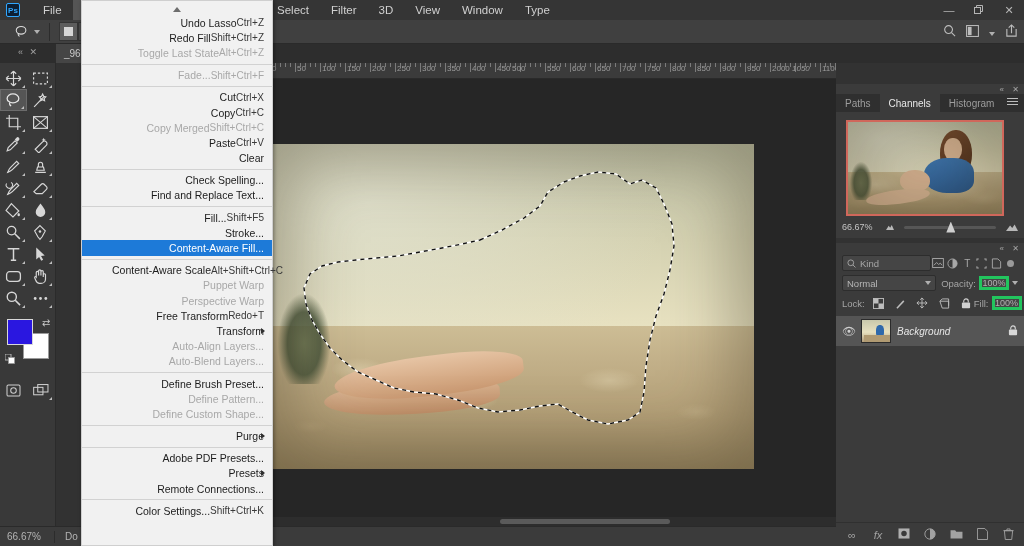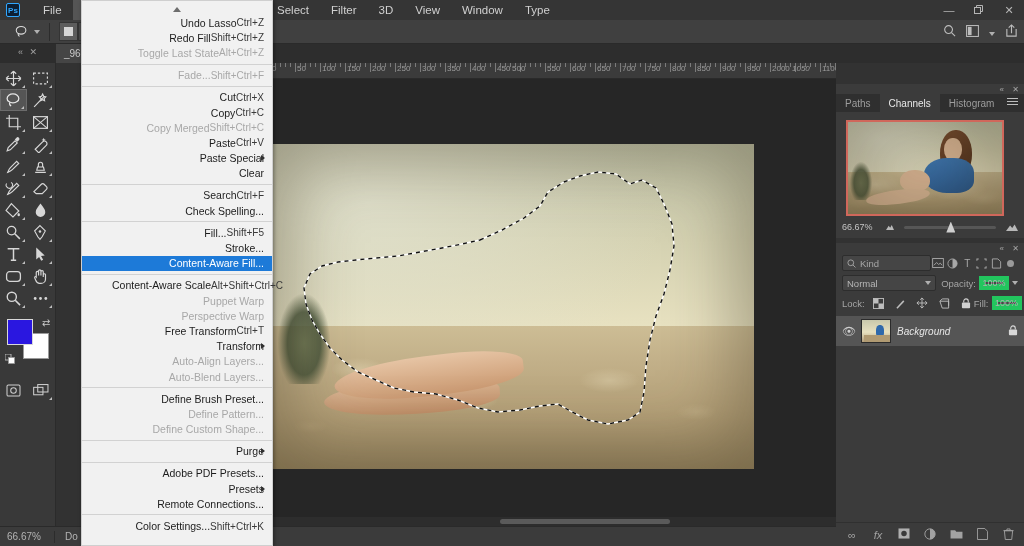--- a/index.html
+++ b/index.html
@@ -109,21 +109,21 @@
   .lpanel { position:absolute; left:836px; top:243px; width:188px; height:303px; background:#3b3b3b; }
   .lp-top { height:10px; background:#3b3b3b; position:relative; }
   .lrow { display:flex; align-items:center; height:20px; padding:0 6px; }
   .kindbox { display:flex; align-items:center; width:92px; height:16px; background:#454545; border:1px solid #2d2d2d; border-radius:2px; padding:0 4px; gap:4px; }
   .kindbox span { font-size:9.5px; color:#a7a7a7; }
   .ficon { width:15px; height:15px; display:flex; align-items:center; justify-content:center; color:#a9a9a9; font-size:10px; }
   .dot { width:7px;height:7px;border-radius:50%;background:#9a9a9a; }
   .blend { width:130px; height:16px; background:#454545; border:1px solid #2d2d2d; border-radius:2px; display:flex;
            align-items:center; justify-content:space-between; padding:0 4px; font-size:9.5px; color:#b6b6b6; }
   .opacity { display:flex; align-items:center; gap:3px; font-size:9.5px; color:#a5a5a5; margin-left:5px; }
-  .numfield { width:30px; height:14px; background:#454545; border:6px solid #22c55e; font-size:9px; color:#b0b0b0;
+  .numfield { width:30px; height:14px; background:#454545; border:3px solid #22c55e; font-size:9px; color:#b0b0b0;
               display:flex; align-items:center; justify-content:center; }
   .locks { display:flex; align-items:center; gap:7px; }
   .layeritem { height:30px; background:#555; display:flex; align-items:center; padding:0 6px; gap:6px; margin-top:3px; }
   .eye { width:13px; color:#cfcfcf; font-size:11px; }
   .lthumb { width:30px; height:24px; border:1px solid #2b2b2b; overflow:hidden; position:relative; }
   .lname { flex:1; font-size:10px; color:#e6e6e6; font-style:italic; }
   .lpbottom { position:absolute; left:0; bottom:0; width:188px; height:24px; background:#3b3b3b; border-top:1px solid #303030;
               display:flex; align-items:center; justify-content:center; gap:13px; }
   .lpbottom .bi { color:#a2a2a2; font-size:11px; width:13px; text-align:center; }
 
@@ -821,33 +821,28 @@
       </div>
       <div class="em-item dis">
         <span class="lbl">Copy Merged</span>
         <span class="key">Shift+Ctrl+C</span>
       </div>
       <div class="em-item">
         <span class="lbl">Paste</span>
         <span class="key">Ctrl+V</span>
       </div>
       <div class="em-item">
-        <span class="lbl">Paste Special</span>
-        <i class="sub"></i>
-      </div>
-      <div class="em-item">
         <span class="lbl">Clear</span>
       </div>
       <div class="em-sep"></div>
       <div class="em-item">
-        <span class="lbl">Search</span>
-        <span class="key">Ctrl+F</span>
-      </div>
-      <div class="em-item">
         <span class="lbl">Check Spelling...</span>
+      </div>
+      <div class="em-item">
+        <span class="lbl">Find and Replace Text...</span>
       </div>
       <div class="em-sep"></div>
       <div class="em-item">
         <span class="lbl">Fill...</span>
         <span class="key">Shift+F5</span>
       </div>
       <div class="em-item">
         <span class="lbl">Stroke...</span>
       </div>
       <div class="em-item hl">
@@ -859,21 +854,21 @@
         <span class="key">Alt+Shift+Ctrl+C</span>
       </div>
       <div class="em-item dis">
         <span class="lbl">Puppet Warp</span>
       </div>
       <div class="em-item dis">
         <span class="lbl">Perspective Warp</span>
       </div>
       <div class="em-item">
         <span class="lbl">Free Transform</span>
-        <span class="key">Ctrl+T</span>
+        <span class="key">Redo+T</span>
       </div>
       <div class="em-item">
         <span class="lbl">Transform</span>
         <i class="sub"></i>
       </div>
       <div class="em-item dis">
         <span class="lbl">Auto-Align Layers...</span>
       </div>
       <div class="em-item dis">
         <span class="lbl">Auto-Blend Layers...</span>

